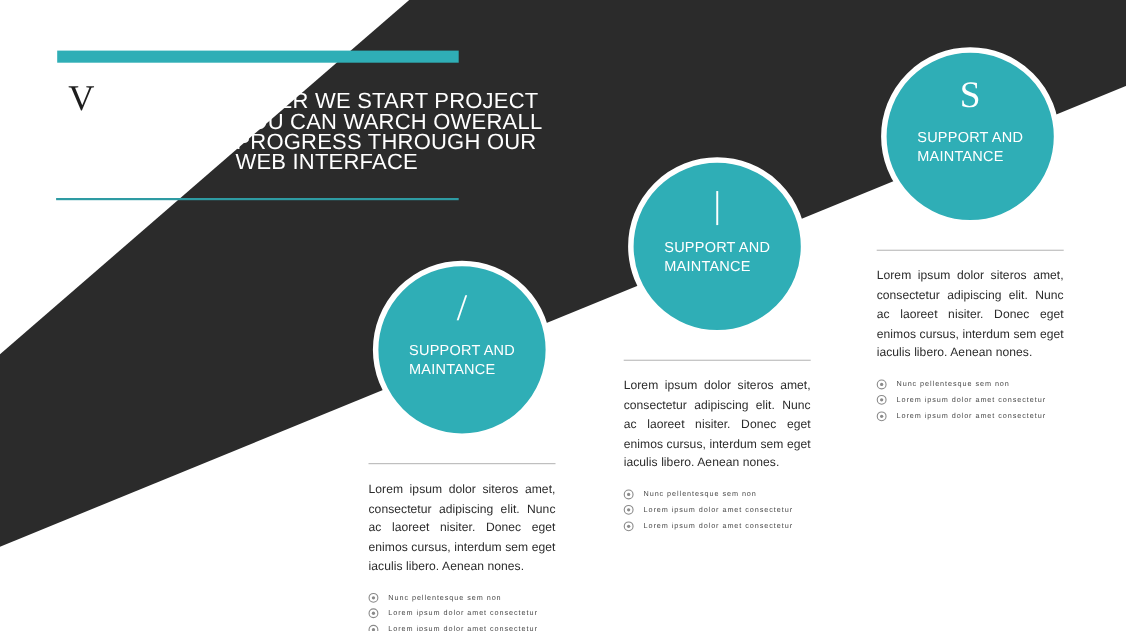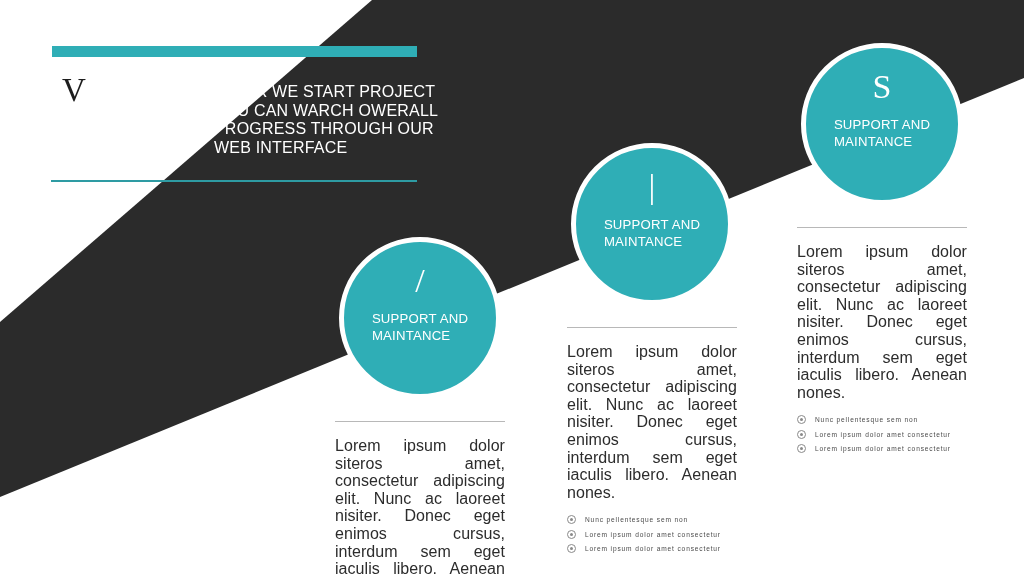--- a/index.html
+++ b/index.html
@@ -51,21 +51,21 @@
     z-index: 3;
   }
 
   
   .headline {
     position: absolute;
     left: 214px;
     top: 83px;
     width: 300px;
     color: #ffffff;
-    font-size: 16px;
+    font-size: 20px;
     line-height: 18.5px;
     letter-spacing: 0.2px;
     z-index: 3;
     white-space: pre-line;
   }
 
   
   .head-rule {
     position: absolute;
     left: 51px;
@@ -124,21 +124,21 @@
   .col-rule {
     width: 100%;
     height: 1px;
     background: #b8b8b8;
     margin-top: 22px;
   }
 
   .col-body {
     margin-top: 15px;
     color: #2c2c2c;
-    font-size: 16px;
+    font-size: 11px;
     line-height: 17.6px;
     text-align: justify;
     letter-spacing: 0.05px;
   }
 
   .bullets {
     list-style: none;
     margin: 14px 0 0 0;
     padding: 0;
   }

